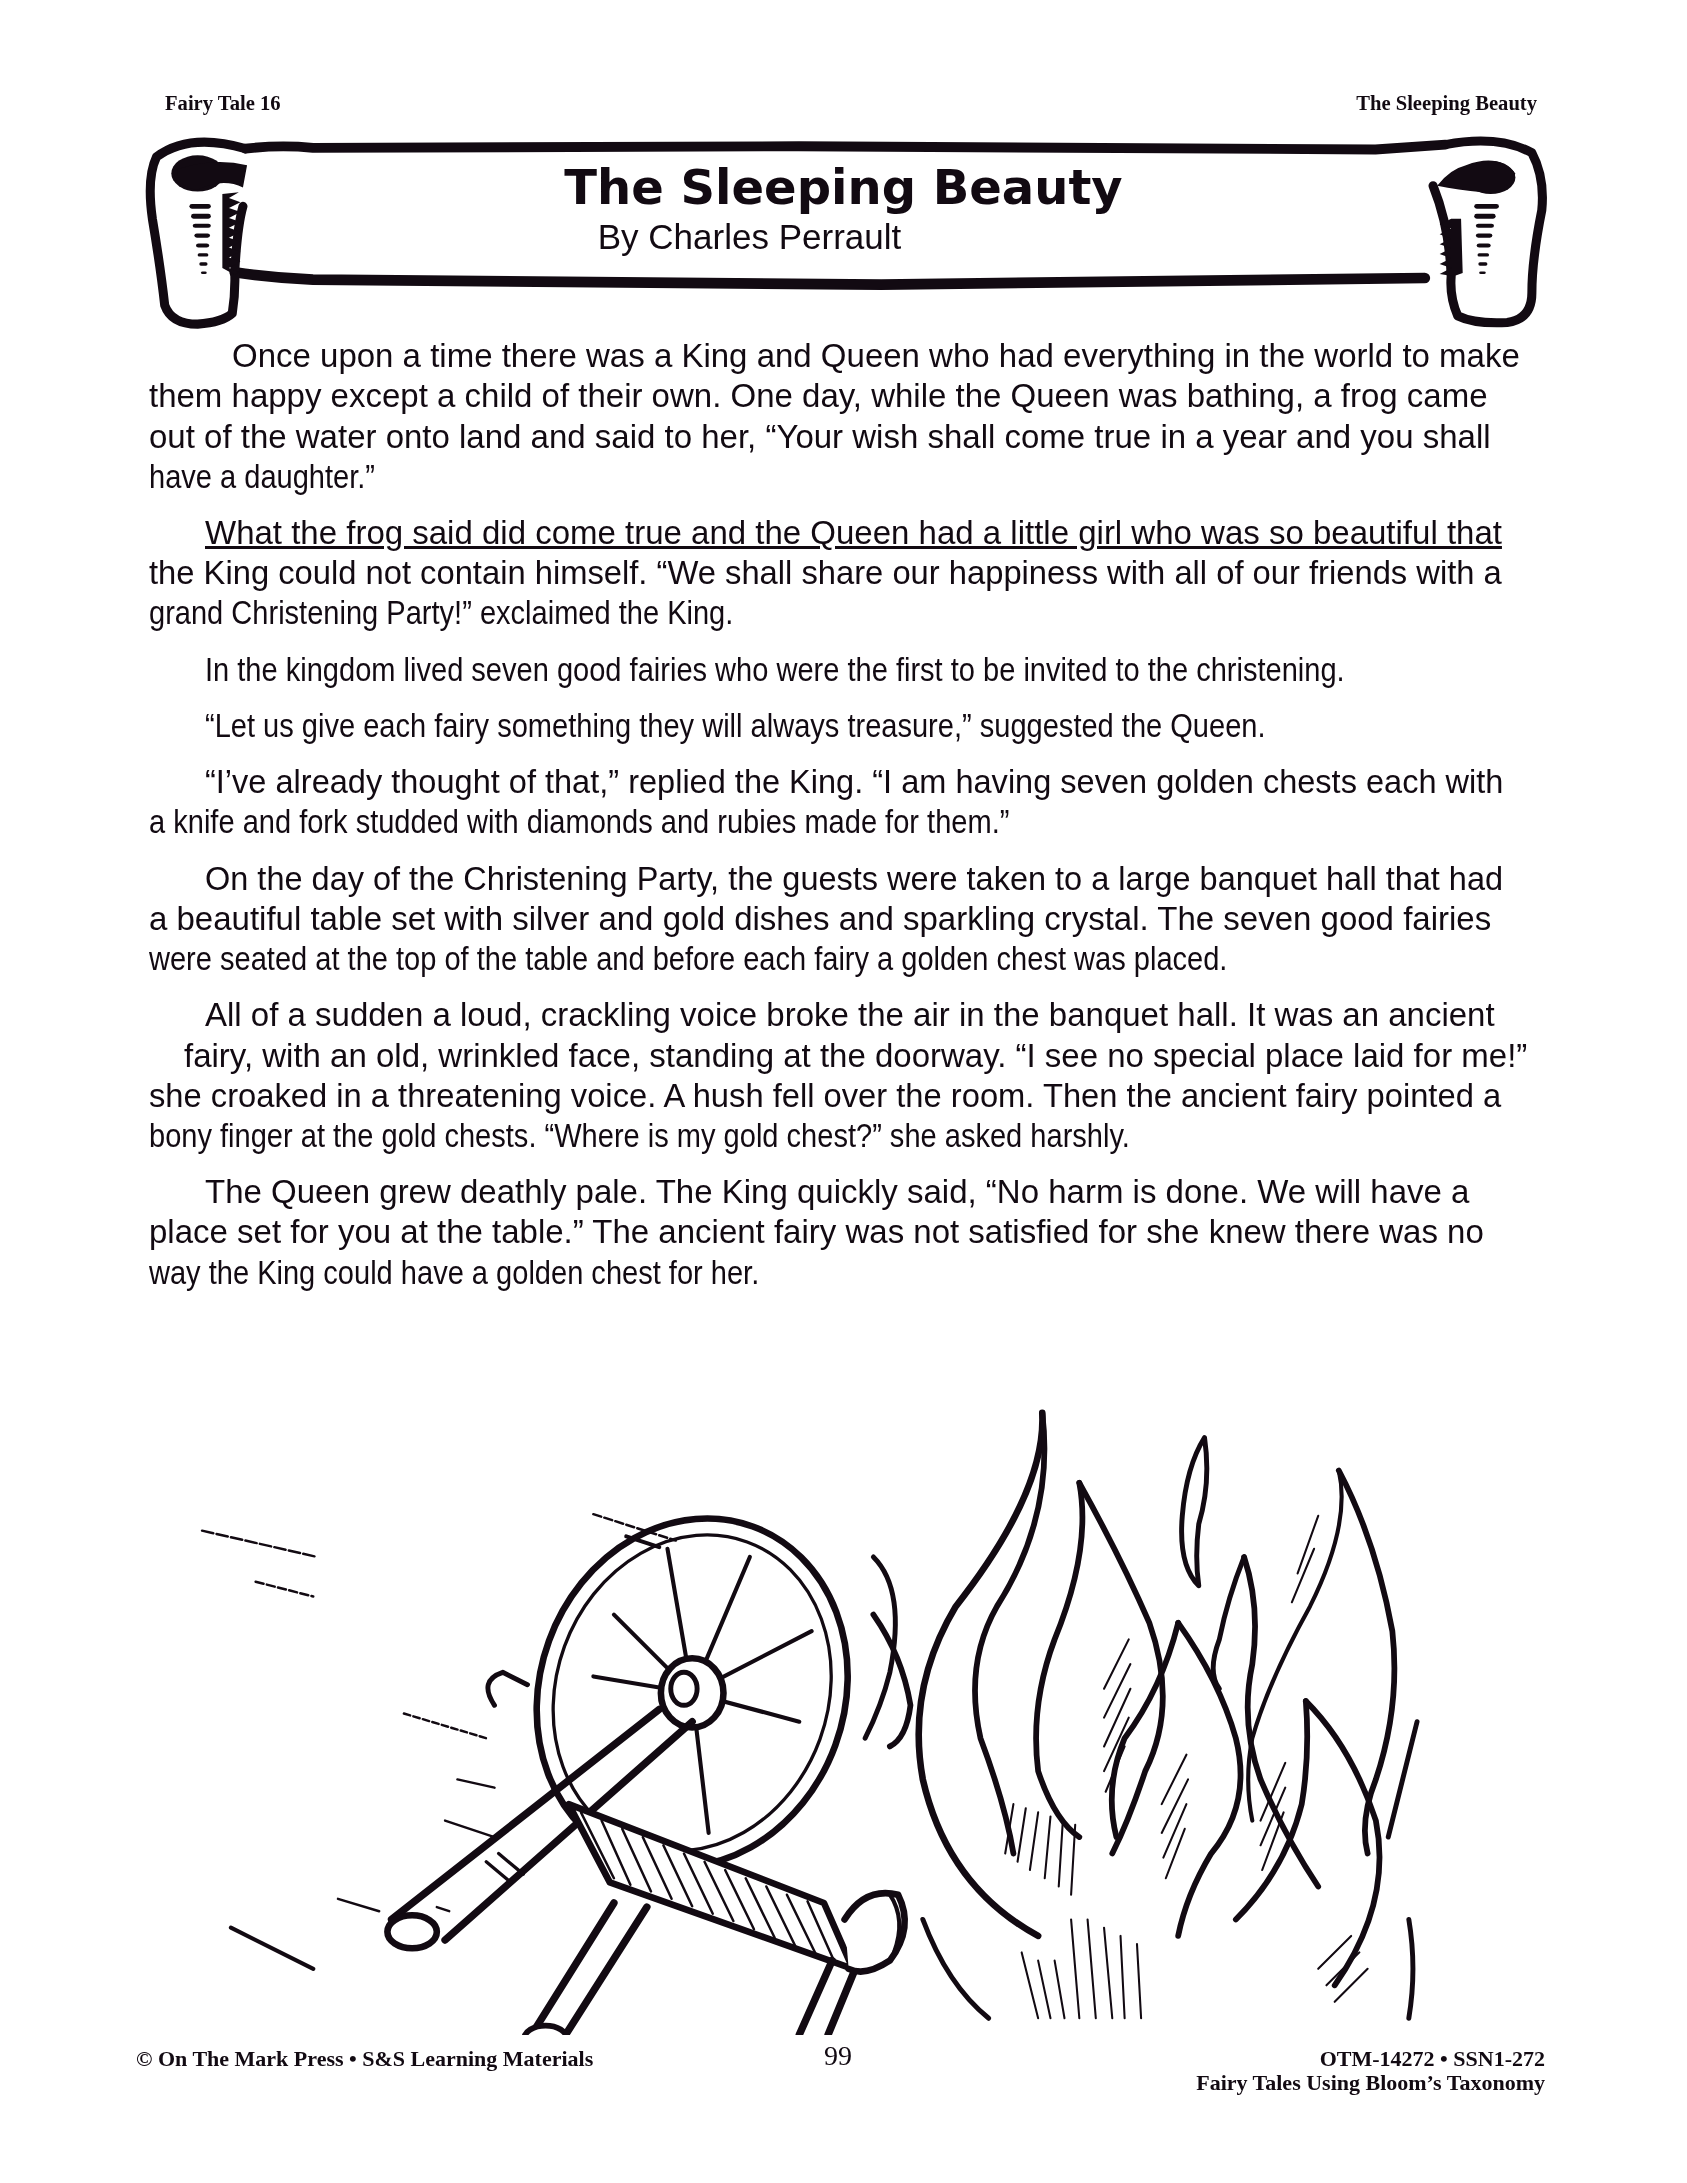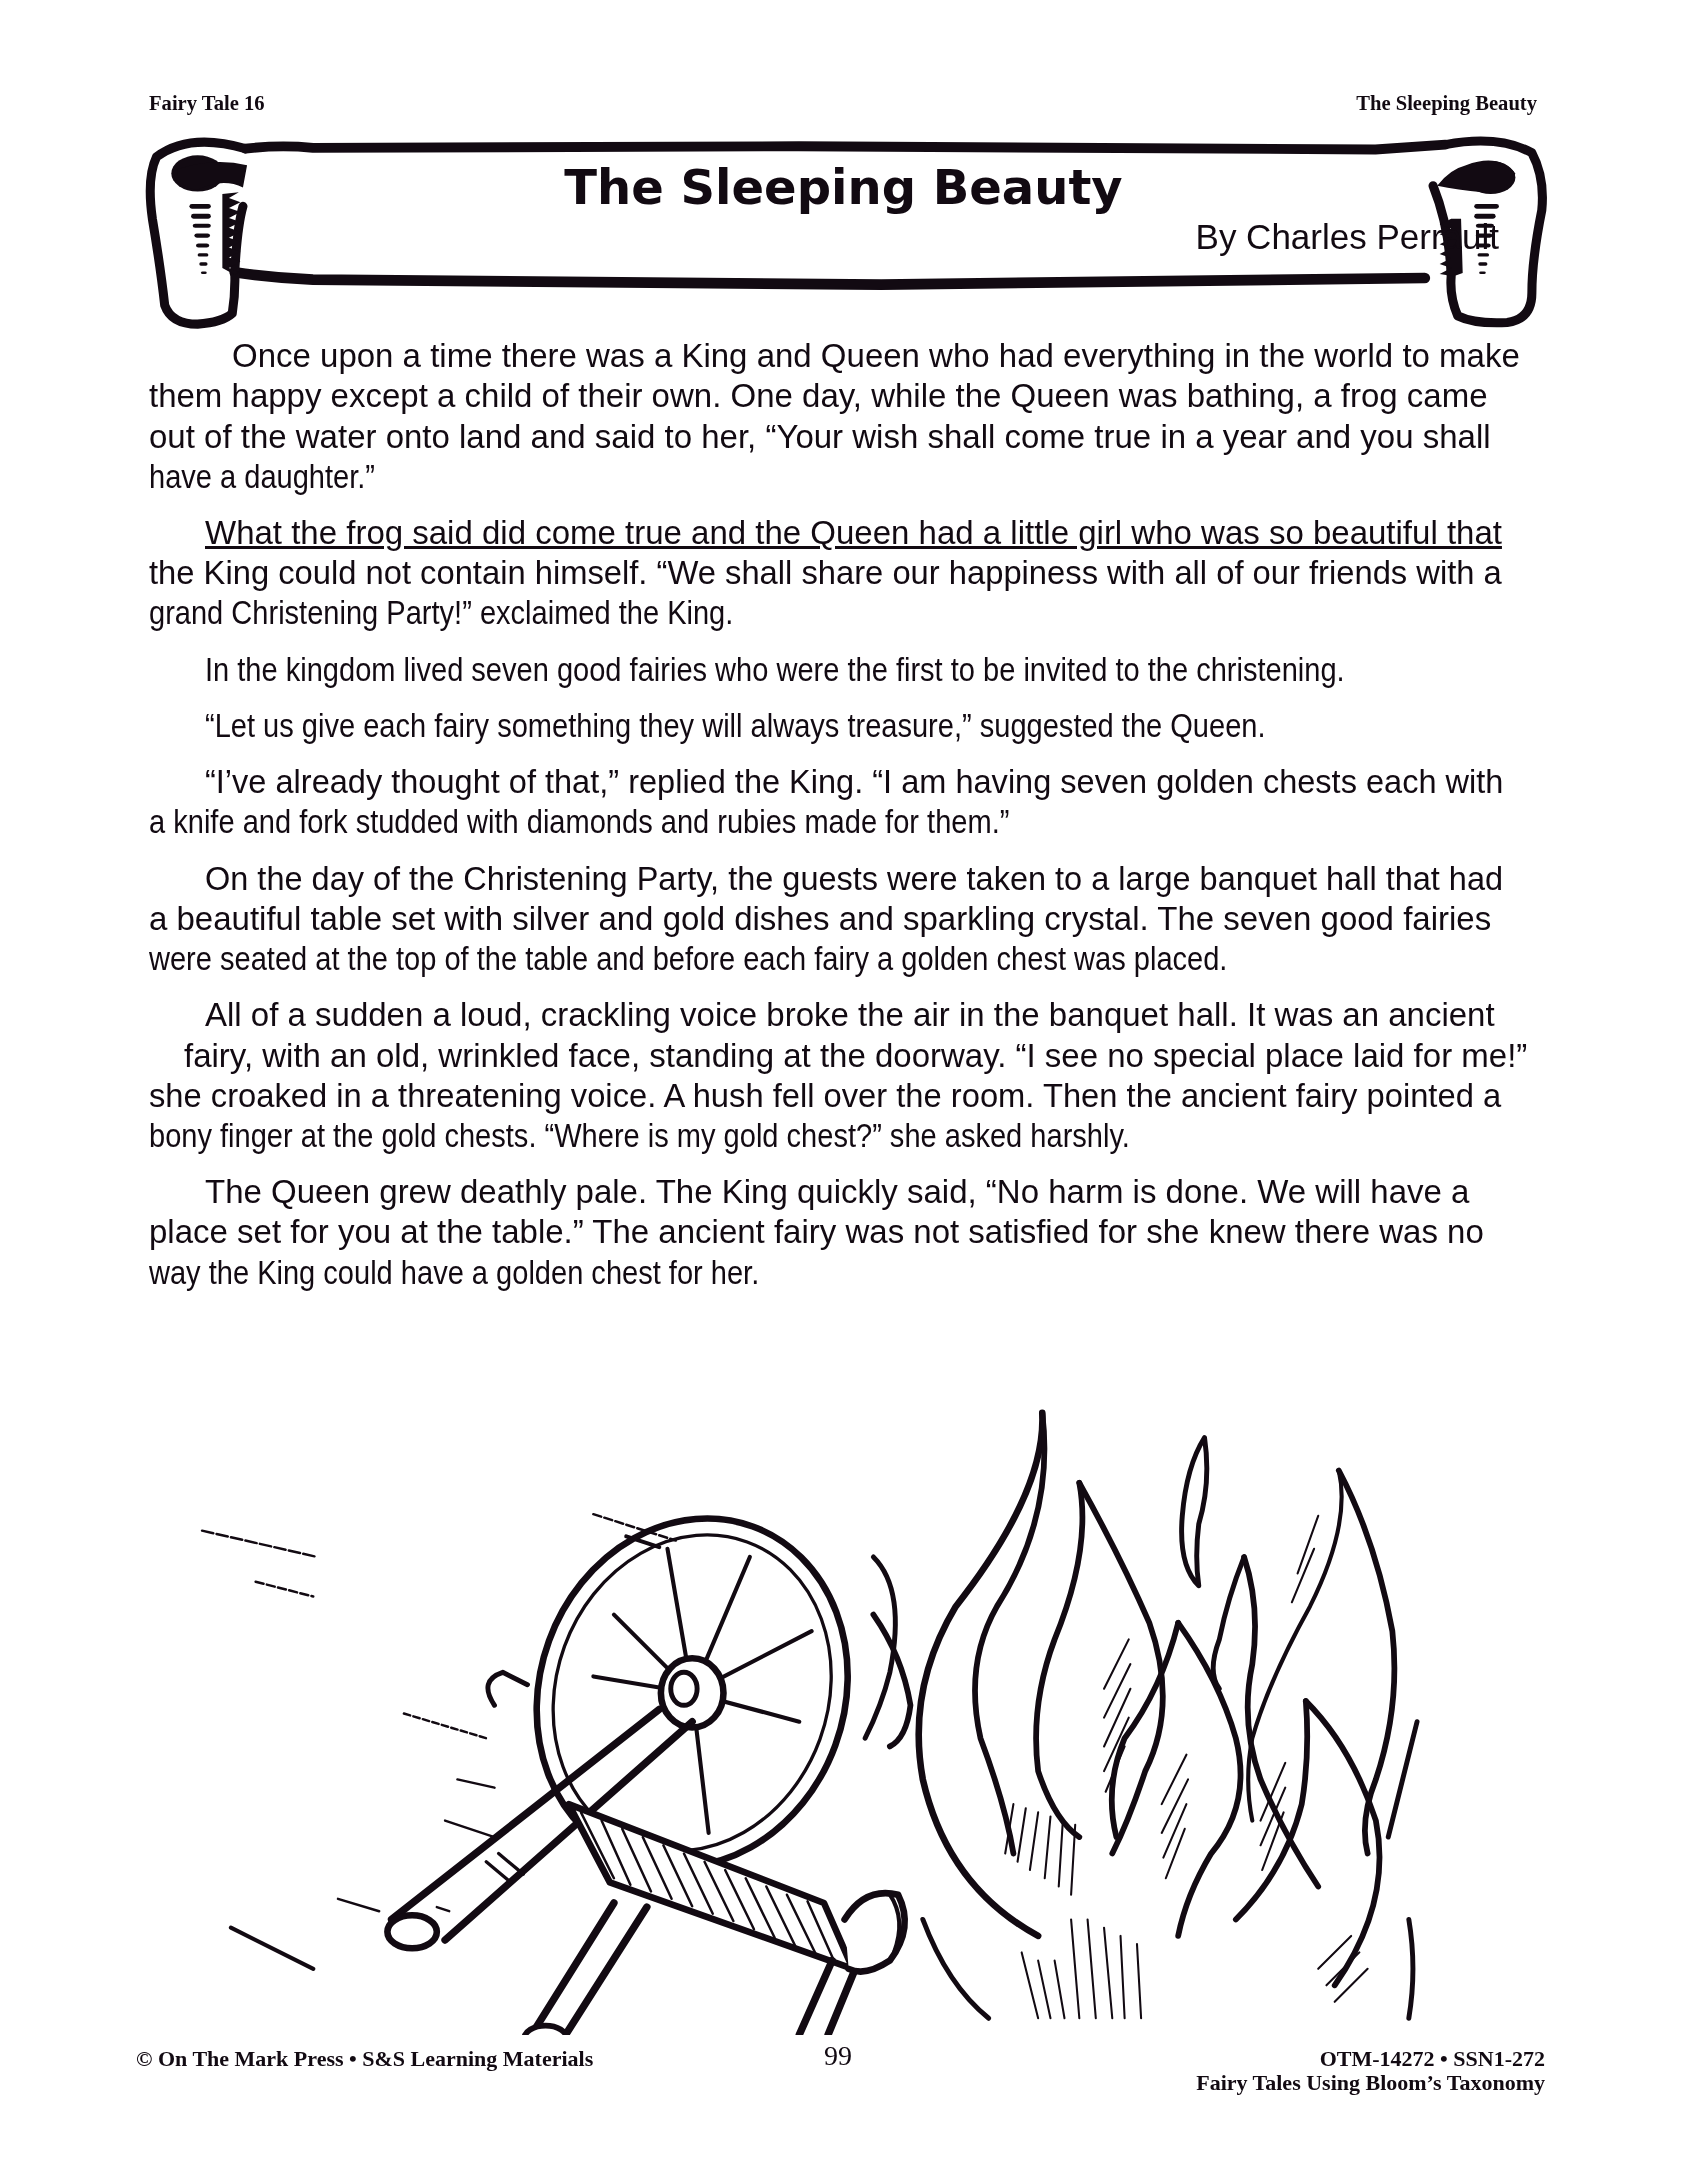--- a/index.html
+++ b/index.html
@@ -1,24 +1,24 @@
 <!DOCTYPE html>
 <html style="font-size:13px"><head>
 <meta charset="utf-8">
 <style>
   html, body { margin:0; padding:0; background:#ffffff; }
   body { width:1687px; height:2183px; position:relative; overflow:hidden; color:#120a12; }
   .serif-bold { font-family:"Liberation Serif", "DejaVu Serif", serif; font-weight:bold; }
   .running-head { position:absolute; top:92px; font-size:20.6px; }
-  #rh-left { left:149px; }
+  #rh-left { left:165px; }
   #rh-right { right:150px; }
   #banner { position:absolute; left:140px; top:128px; width:1410px; height:202px; }
   #title { position:absolute; left:0; width:1687px; top:158px; text-align:center;
            font-family:"DejaVu Sans", sans-serif; font-weight:bold; font-size:48px; letter-spacing:0px; line-height:58px; }
-  #subtitle { position:absolute; left:0; width:1499px; top:216px; text-align:right;
+  #subtitle { position:absolute; left:0; width:1499px; top:216px; text-align:center;
            font-family:"Liberation Sans", sans-serif; font-size:35px; line-height:41px; }
   #story { position:absolute; left:149px; top:0; width:1392px; }
   .line { position:absolute; white-space:nowrap; font-family:"Liberation Sans", sans-serif;
           font-size:33px; line-height:40px; transform-origin:0 0; }
   #illustration { position:absolute; left:165px; top:1392px; width:1285px; height:643px; }
   .foot { position:absolute; font-family:"Liberation Serif", serif; }
   #foot-left { left:136px; top:2046px; font-size:22px; font-weight:bold; }
   #foot-page { left:824px; top:2040px; font-size:28px; }
   #foot-r1 { right:142px; top:2046px; font-size:22px; font-weight:bold; text-align:center; }
   #foot-r2 { right:142px; top:2070px; font-size:22px; font-weight:bold; text-align:left; }

